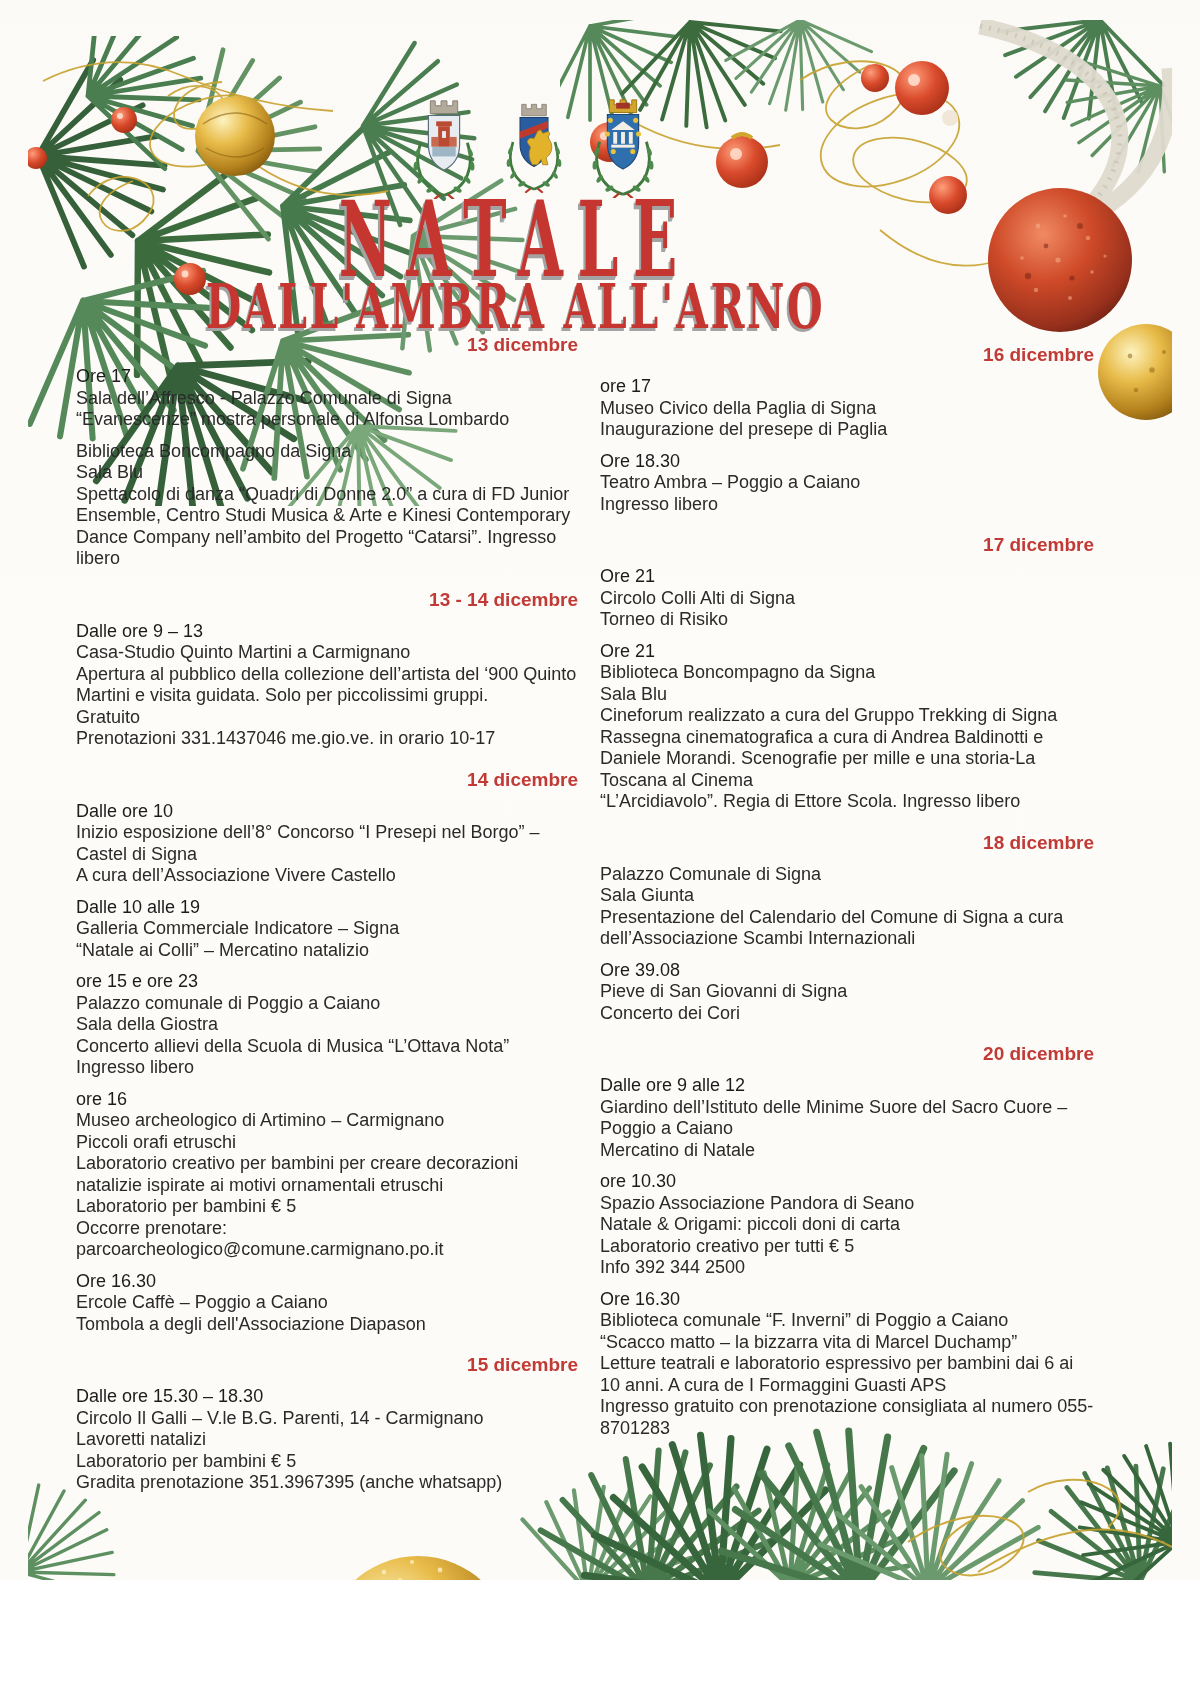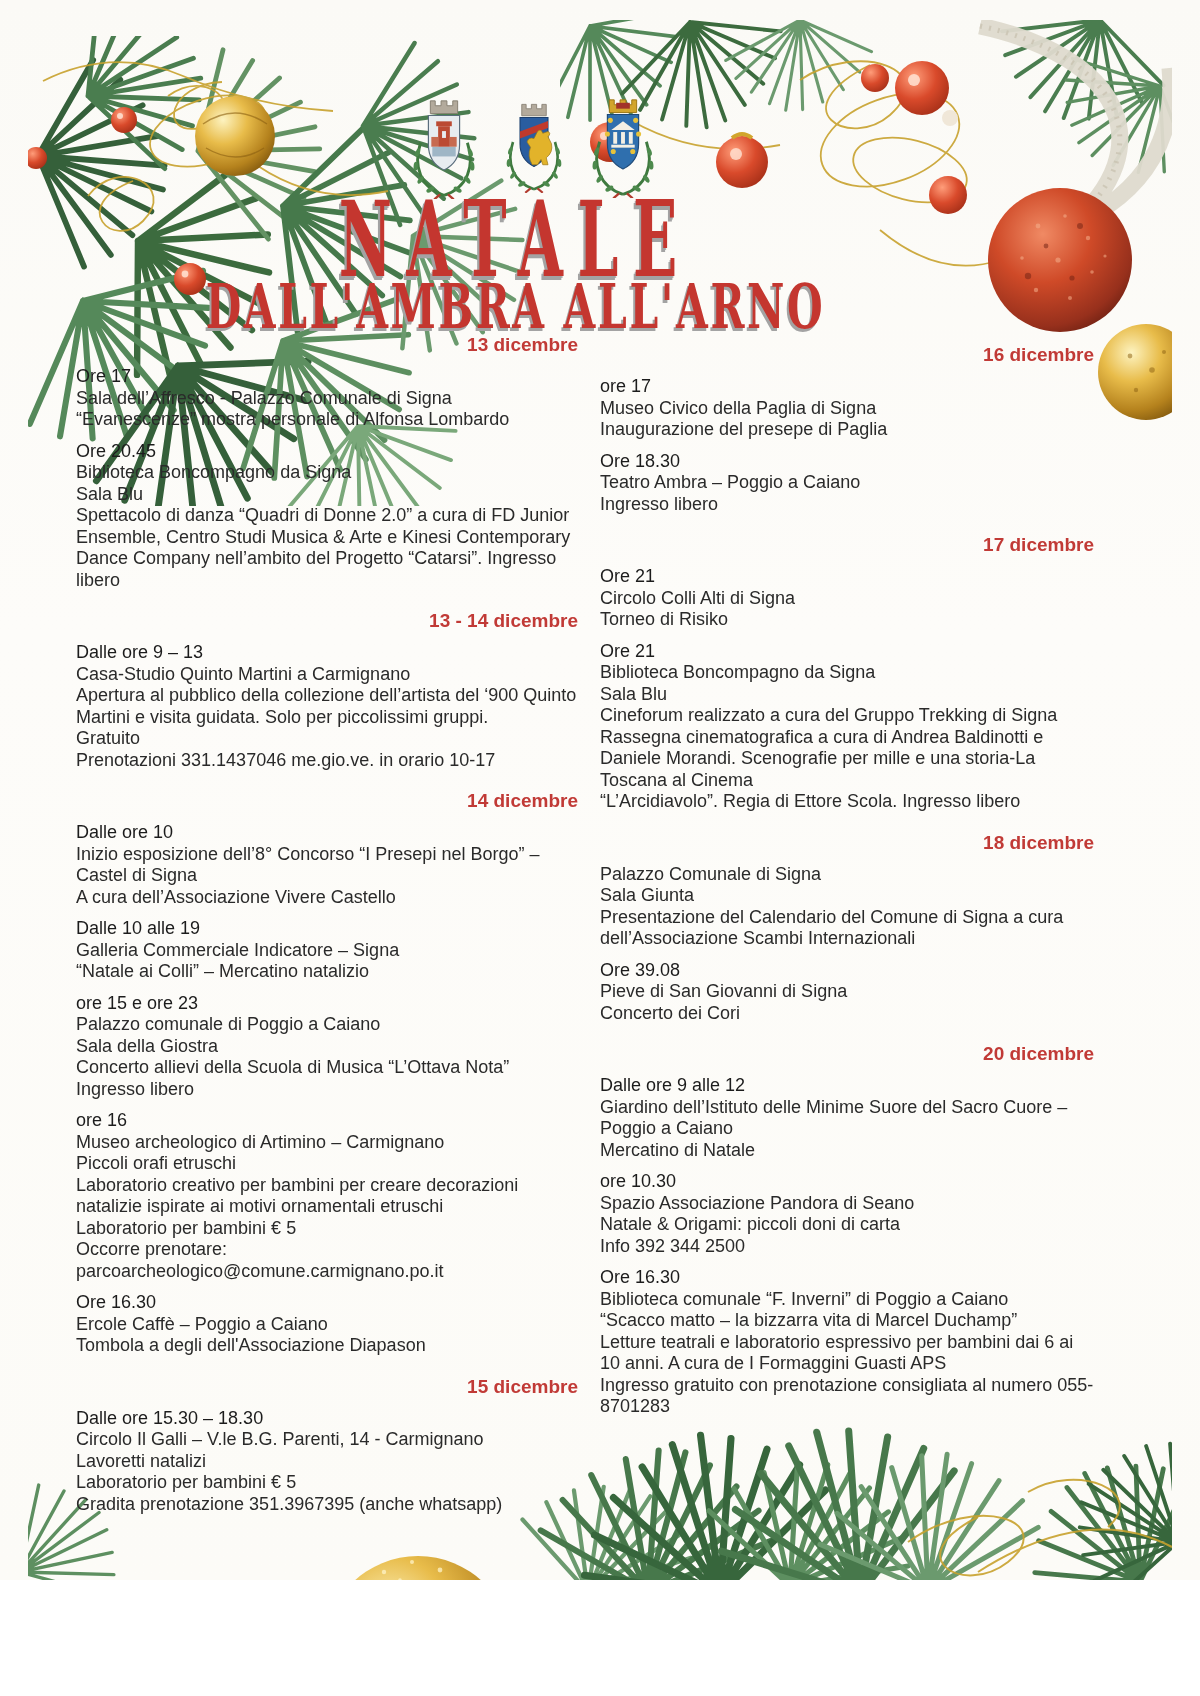--- a/index.html
+++ b/index.html
@@ -281,21 +281,20 @@
 
   <div id="col-left" class="col">
       <section>
         <h3 class="date-heading">13 dicembre</h3>
         <div class="event">
           <div class="event-time">Ore 17</div>
           <div class="event-line">Sala dell’Affresco - Palazzo Comunale di Signa</div>
           <div class="event-line">“Evanescenze” mostra personale di Alfonsa Lombardo</div>
         </div>
         <div class="event">
-          <div class="event-time">Ore 20.45</div>
           <div class="event-line">Biblioteca Boncompagno da Signa</div>
           <div class="event-line">Sala Blu</div>
           <div class="event-line">Spettacolo di danza “Quadri di Donne 2.0” a cura di FD Junior Ensemble, Centro Studi Musica &amp; Arte e Kinesi Contemporary Dance Company nell’ambito del Progetto “Catarsi”. Ingresso libero</div>
         </div>
       </section>
       <section>
         <h3 class="date-heading">13 - 14 dicembre</h3>
         <div class="event">
           <div class="event-time">Dalle ore 9  – 13</div>
           <div class="event-line">Casa-Studio Quinto Martini a Carmignano</div>
@@ -396,20 +395,21 @@
         <h3 class="date-heading">20 dicembre</h3>
         <div class="event">
           <div class="event-time">Dalle ore 9 alle 12</div>
           <div class="event-line">Giardino dell’Istituto delle Minime Suore del Sacro Cuore – Poggio a Caiano</div>
           <div class="event-line">Mercatino di Natale</div>
         </div>
         <div class="event">
           <div class="event-time">ore 10.30</div>
           <div class="event-line">Spazio Associazione Pandora di Seano</div>
           <div class="event-line">Natale &amp; Origami: piccoli doni di carta</div>
+          <div class="event-line">Laboratorio creativo per tutti € 5</div>
           <div class="event-line">Info 392 344 2500</div>
         </div>
         <div class="event">
           <div class="event-time">Ore 16.30</div>
           <div class="event-line">Biblioteca comunale “F. Inverni” di Poggio a Caiano</div>
           <div class="event-line">“Scacco matto – la bizzarra vita di Marcel Duchamp”</div>
           <div class="event-line">Letture teatrali e laboratorio espressivo per bambini dai 6 ai 10 anni. A cura de I Formaggini Guasti APS</div>
           <div class="event-line">Ingresso gratuito con prenotazione consigliata al numero 055-8701283</div>
         </div>
       </section>

